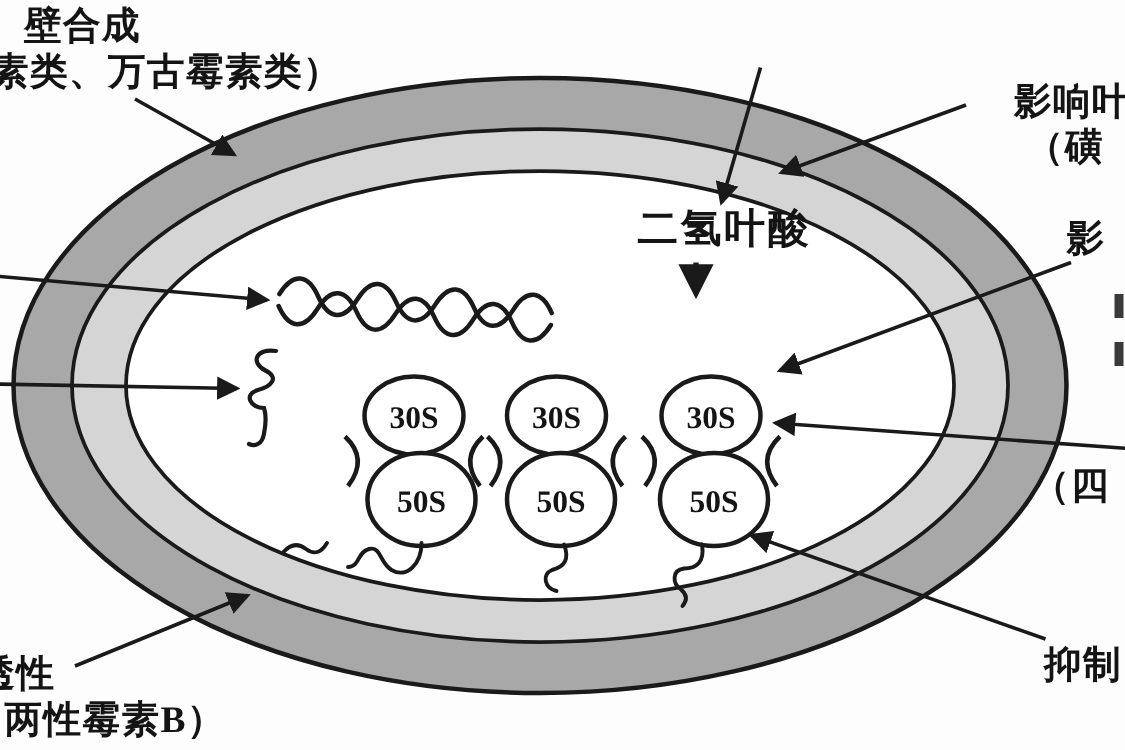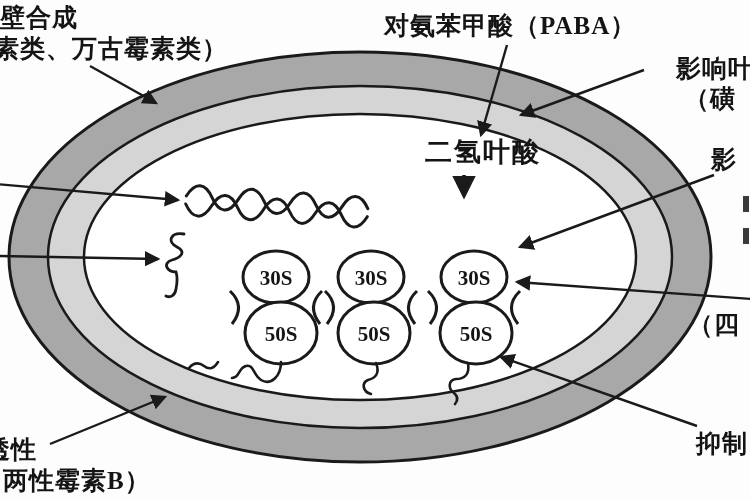--- a/index.html
+++ b/index.html
@@ -80,24 +80,23 @@
     <line x1="714" y1="175" x2="520" y2="247" stroke="#1a1a1a" stroke-width="2.4" marker-end="url(#ah)"></line>
     <line x1="752" y1="299" x2="517" y2="282" stroke="#1a1a1a" stroke-width="2.4" marker-end="url(#ah)"></line>
     <line x1="697" y1="426" x2="501" y2="357" stroke="#1a1a1a" stroke-width="2.4" marker-end="url(#ah)"></line>
     <line x1="50" y1="444" x2="165" y2="397" stroke="#1a1a1a" stroke-width="2.4" marker-end="url(#ah)"></line>
     <line x1="464" y1="175" x2="464" y2="196" stroke="#1a1a1a" stroke-width="3.6" marker-end="url(#ah)"></line>
 
     <rect x="743" y="196" width="6" height="16" fill="#3a3a3a"></rect>
     <rect x="743" y="228" width="6" height="16" fill="#3a3a3a"></rect>
   </svg>
 
-  <div class="lbl" style="left:0px;top:5px;">壁合成</div>
+  <div class="lbl" style="left:0px;top:5px;padding-left:16px;">壁合成</div>
   <div class="lbl" style="left:-6px;top:36px;">素类、万古霉素类）</div>
 
-  <div class="lbl" style="left:384px;top:13px;">对氨苯甲酸（PABA）</div>
 
   <div class="lbl" style="left:676px;top:56px;">影响叶</div>
   <div class="lbl" style="left:684px;top:86px;">（磺</div>
 
   <div class="lbl" style="left:711px;top:147px;">影</div>
 
   <div class="lbl" style="left:688px;top:312px;">（四</div>
 
   <div class="lbl" style="left:696px;top:414px;margin-top:17px;">抑制</div>
 

